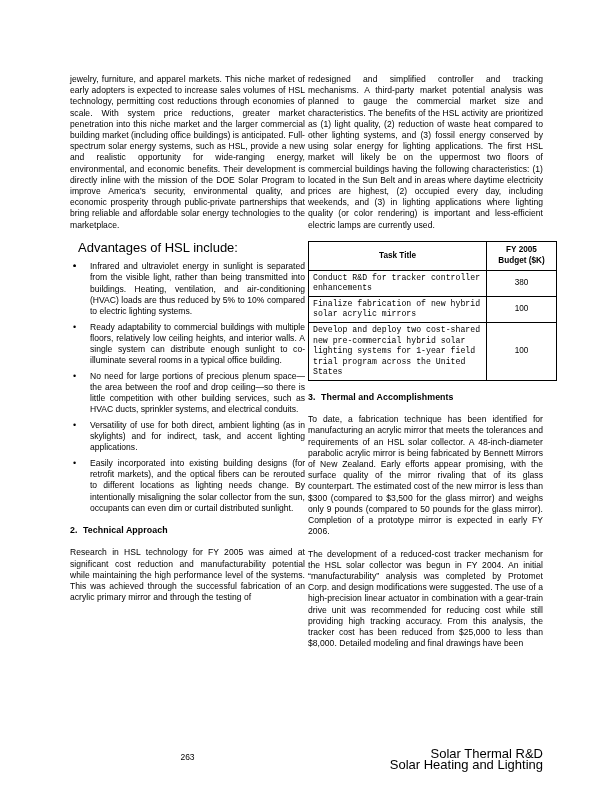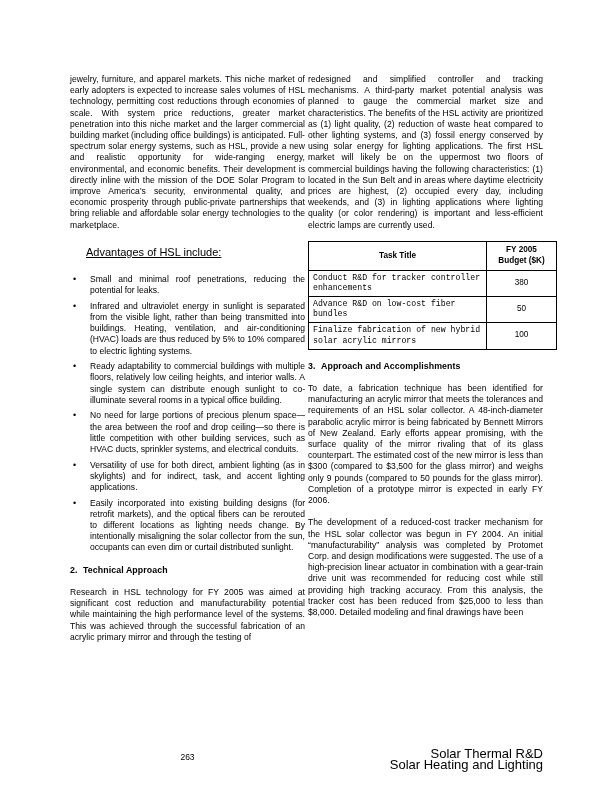--- a/index.html
+++ b/index.html
@@ -39,25 +39,24 @@
     font-size: 8.55px;
     line-height: 11.2px;
     text-align: justify;
     text-justify: inter-word;
     letter-spacing: 0.005em;
   }
   p.body-text.tight {
     margin-bottom: 0;
   }
   .lead-in {
-    margin: 16px;
-    font-size: 11px;
+    margin: 8px;
+    font-size: 13px;
     line-height: 11.2px;
     text-align: left;
-    text-decoration: underline;
   }
   ul.bullets {
     list-style: none;
     margin: 0;
     padding: 0;
   }
   ul.bullets li {
     position: relative;
     padding-left: 20px;
     margin: 0 0 4.4px 0;
@@ -157,21 +156,20 @@
 
     <div class="col">
 
       <p class="body-text">jewelry, furniture, and apparel markets. This niche market of early adopters is expected to increase sales volumes of HSL technology, permitting cost reductions through economies of scale. With system price reductions, greater market penetration into this niche market and the larger commercial building market (including office buildings) is anticipated. Full-spectrum solar energy systems, such as HSL, provide a new and realistic opportunity for wide-ranging energy, environmental, and economic benefits.  Their development is directly inline with the mission of the DOE Solar Program to improve America's security, environmental quality, and economic prosperity through public-private partnerships that bring reliable and affordable solar energy technologies to the marketplace.</p>
 
       <p class="lead-in">Advantages of HSL include:</p>
 
       <ul class="bullets">
         <li>
           <span class="bullet-dot">•</span>
-          <span>Small and minimal roof penetrations, reducing the potential for leaks.</span>
         </li>
         <li>
           <span class="bullet-dot">•</span>
           <span>Infrared and ultraviolet energy in sunlight is separated from the visible light, rather than being transmitted into buildings. Heating, ventilation, and air-conditioning (HVAC) loads are thus reduced by 5% to 10% compared to electric lighting systems.</span>
         </li>
         <li>
           <span class="bullet-dot">•</span>
           <span>Ready adaptability to commercial buildings with multiple floors, relatively low ceiling heights, and interior walls. A single system can distribute enough sunlight to co-illuminate several rooms in a typical office building.</span>
         </li>
         <li>
@@ -209,32 +207,32 @@
               <span>Budget ($K)</span>
             </th>
           </tr>
         </thead>
         <tbody>
           <tr>
             <td class="task">Conduct R&amp;D for tracker controller enhancements</td>
             <td class="amount">380</td>
           </tr>
           <tr>
-            <td class="task">Advance R&amp;D on low-cost fiber bundles</td>
-            <td class="amount">50</td>
-          </tr>
-          <tr>
             <td class="task">Finalize fabrication of new hybrid solar acrylic mirrors</td>
             <td class="amount">100</td>
           </tr>
+          <tr>
+            <td class="task">Develop and deploy two cost-shared new pre-commercial hybrid solar lighting systems for 1-year field trial program across the United States</td>
+            <td class="amount">100</td>
+          </tr>
         </tbody>
       </table>
 
       <h2 class="section-heading">
-        <span class="num">3.</span><span>Approach and Accomplishments</span>
+        <span class="num">3.</span><span>Thermal and Accomplishments</span>
       </h2>
 
       <p class="body-text">To date, a fabrication technique has been identified for manufacturing an acrylic mirror that meets the tolerances and requirements of an HSL solar collector. A 48-inch-diameter parabolic acrylic mirror is being fabricated by Bennett Mirrors of New Zealand. Early efforts appear promising, with the surface quality of the mirror rivaling that of its glass counterpart. The estimated cost of the new mirror is less than $300 (compared to $3,500 for the glass mirror) and weighs only 9 pounds (compared to 50 pounds for the glass mirror). Completion of a prototype mirror is expected in early FY 2006.</p>
 
       <p class="body-text tight">The development of a reduced-cost tracker mechanism for the HSL solar collector was begun in FY 2004. An initial “manufacturability” analysis was completed by Protomet Corp. and design modifications were suggested. The use of a high-precision linear actuator in combination with a gear-train drive unit was recommended for reducing cost while still providing high tracking accuracy. From this analysis, the tracker cost has been reduced from $25,000 to less than $8,000. Detailed modeling and final drawings have been</p>
 
     </div>
 
   </div>
 

